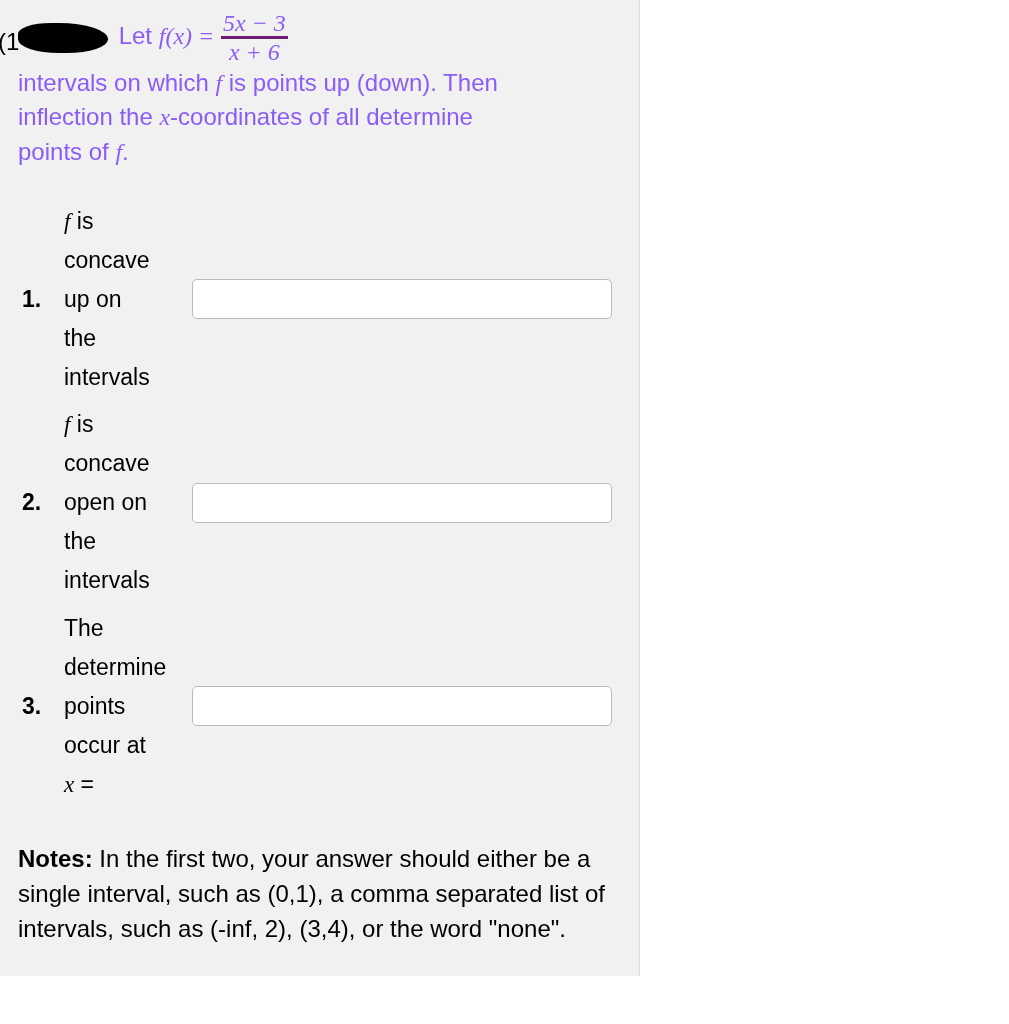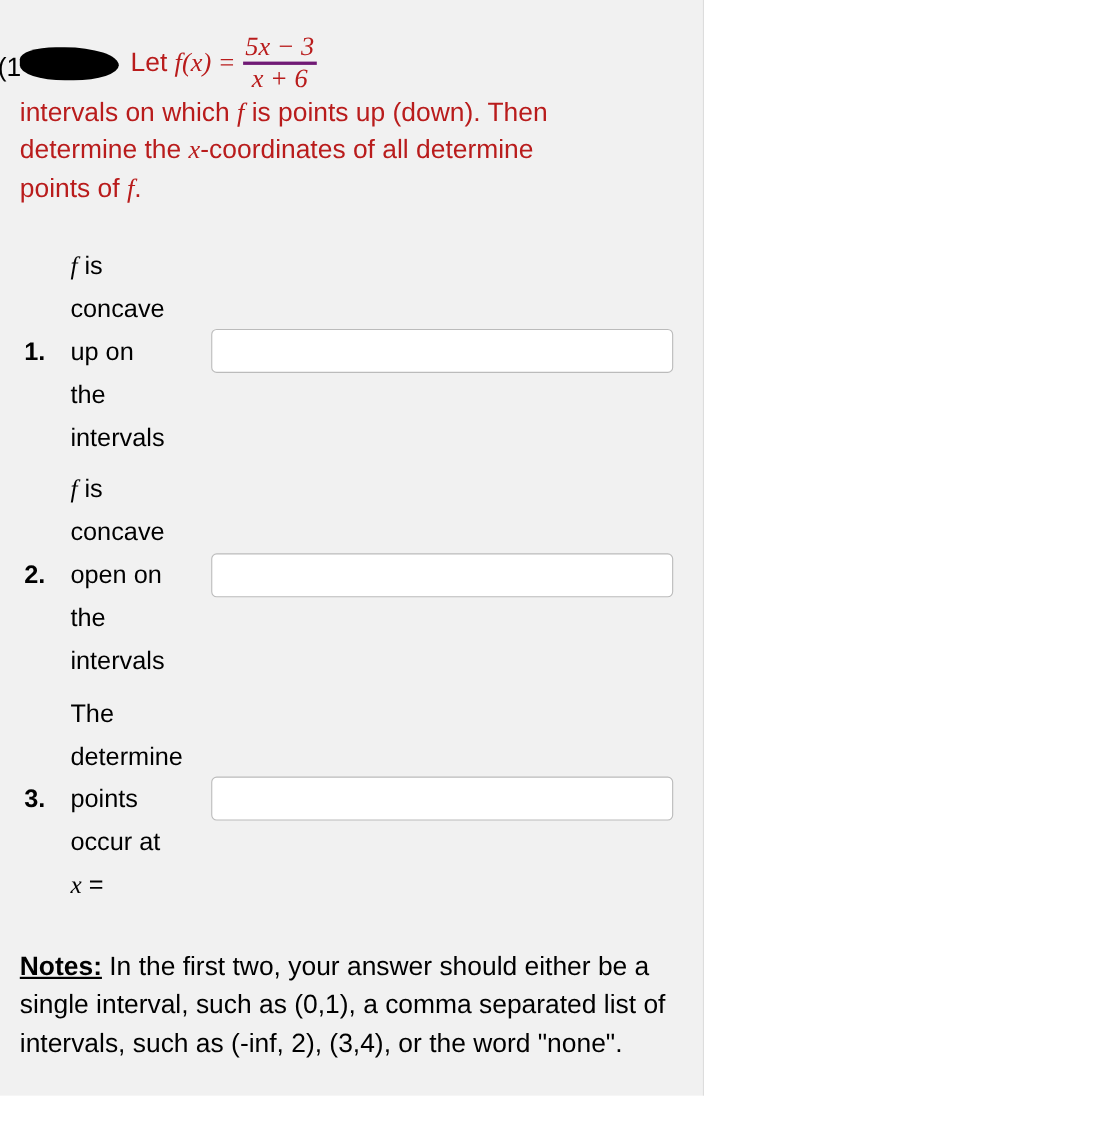--- a/index.html
+++ b/index.html
@@ -16,23 +16,22 @@
   }
   .problem-box {
     width: 640px;
     background: #f1f1f1;
     padding: 10px 18px 30px 18px;
     box-sizing: border-box;
     border-right: 1px solid #ddd;
   }
   .stem {
     font-size: 24px;
-    color: #b91c1c;
+    color: #8b5cf6;
     line-height: 1.4;
-    margin-top: 20px;
   }
   .redacted {
     display: inline-block;
     vertical-align: middle;
     background: #000;
     border-radius: 40% 60% 50% 50%;
     width: 90px;
     height: 30px;
     margin-right: 4px;
     position: relative;
@@ -92,40 +91,40 @@
     border: 1px solid #bbb;
     border-radius: 5px;
     box-sizing: border-box;
     background: #fff;
   }
   .notes {
     margin-top: 34px;
     font-size: 24px;
     line-height: 1.45;
   }
-  .notes b { font-weight: bold; text-decoration: underline; }
+  .notes b { font-weight: bold; }
 </style>
 </head>
 <body>
 
 <div class="page">
   <div class="problem-box">
     <div class="stem">
       <span class="redacted"></span>
       <span>Let</span>
       <span class="math-i">f(x) =</span>
       <span class="frac">
         <span class="num math-i">5x − 3</span>
         <span class="den math-i">x + 6</span>
       </span>
       <br>
       <span>intervals on which</span>
       <span class="math-i">f</span>
       <span>is points up (down). Then</span><br>
-      <span>determine the</span>
+      <span>inflection the</span>
       <span class="math-i">x</span><span>-coordinates of all determine</span><br>
       <span>points of</span>
       <span class="math-i">f</span><span>.</span>
     </div>
 
     <div class="answers">
       <table class="answers-table">
         <tbody>
             <tr>
           <td class="num-col">1.</td>

